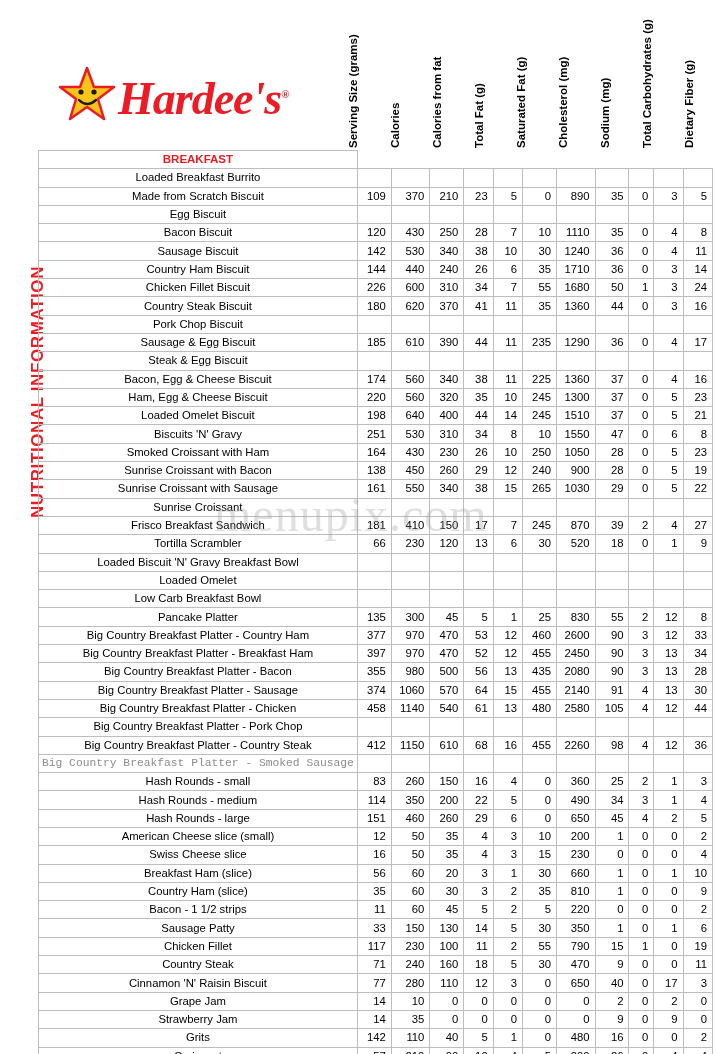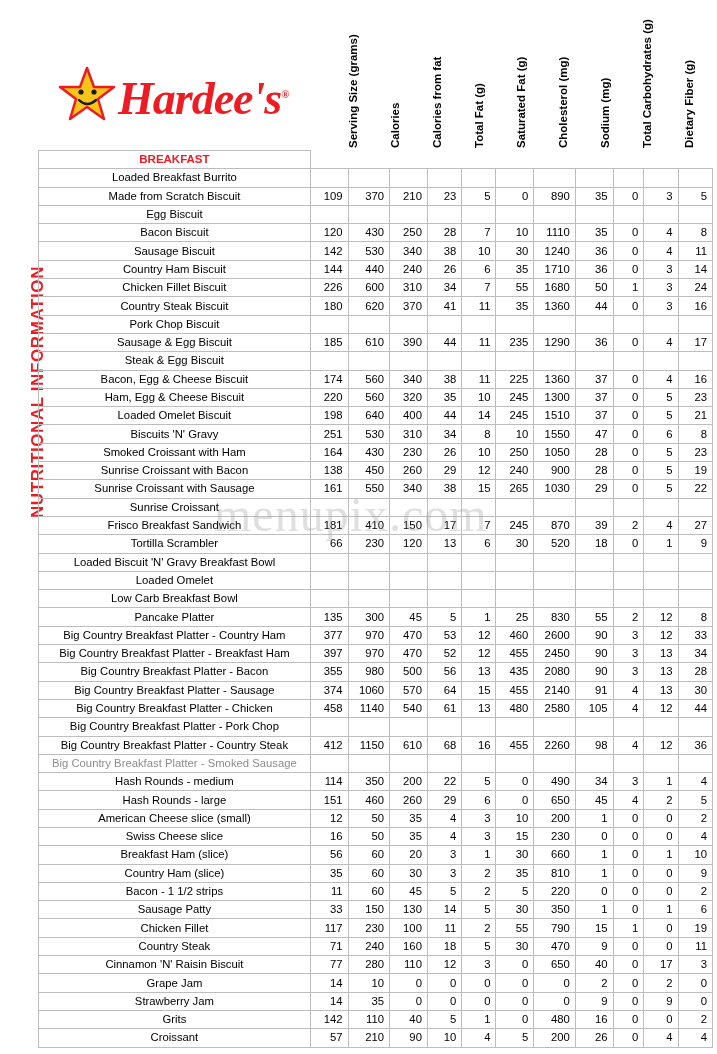--- a/index.html
+++ b/index.html
@@ -52,21 +52,21 @@
     line-height:17px;
     white-space:nowrap;
     overflow:hidden;
   }
   td.name{width:291px;text-align:center;}
   td.num{width:42px;text-align:right;padding-right:5px;}
   tr.section td{
     border-left:1px solid #bdbdbd;border-right:1px solid #bdbdbd;
     color:#ed1c24;font-weight:bold;font-size:11.5px;
   }
-  tr.gray td.name{color:#8d8d8d;}
+  tr.gray td.name{color:#8d8d8d;font-family:Liberation Mono, monospace;}
 
   
   #watermark{
     position:absolute;left:180px;top:487px;
     font-family:"Liberation Serif",serif;
     font-size:48px;color:rgba(150,150,150,.30);
     letter-spacing:1px;pointer-events:none;user-select:none;text-align:center;
   }
 </style>
 </head>
@@ -574,20 +574,34 @@
           <td class="num"></td>
           <td class="num"></td>
           <td class="num"></td>
           <td class="num"></td>
           <td class="num"></td>
           <td class="num"></td>
           <td class="num"></td>
           <td class="num"></td>
         </tr>
         <tr>
+          <td class="name">Hash Rounds - small</td>
+          <td class="num">83</td>
+          <td class="num">260</td>
+          <td class="num">150</td>
+          <td class="num">16</td>
+          <td class="num">4</td>
+          <td class="num">0</td>
+          <td class="num">360</td>
+          <td class="num">25</td>
+          <td class="num">2</td>
+          <td class="num">1</td>
+          <td class="num">3</td>
+        </tr>
+        <tr>
           <td class="name">Hash Rounds - medium</td>
           <td class="num">114</td>
           <td class="num">350</td>
           <td class="num">200</td>
           <td class="num">22</td>
           <td class="num">5</td>
           <td class="num">0</td>
           <td class="num">490</td>
           <td class="num">34</td>
           <td class="num">3</td>

